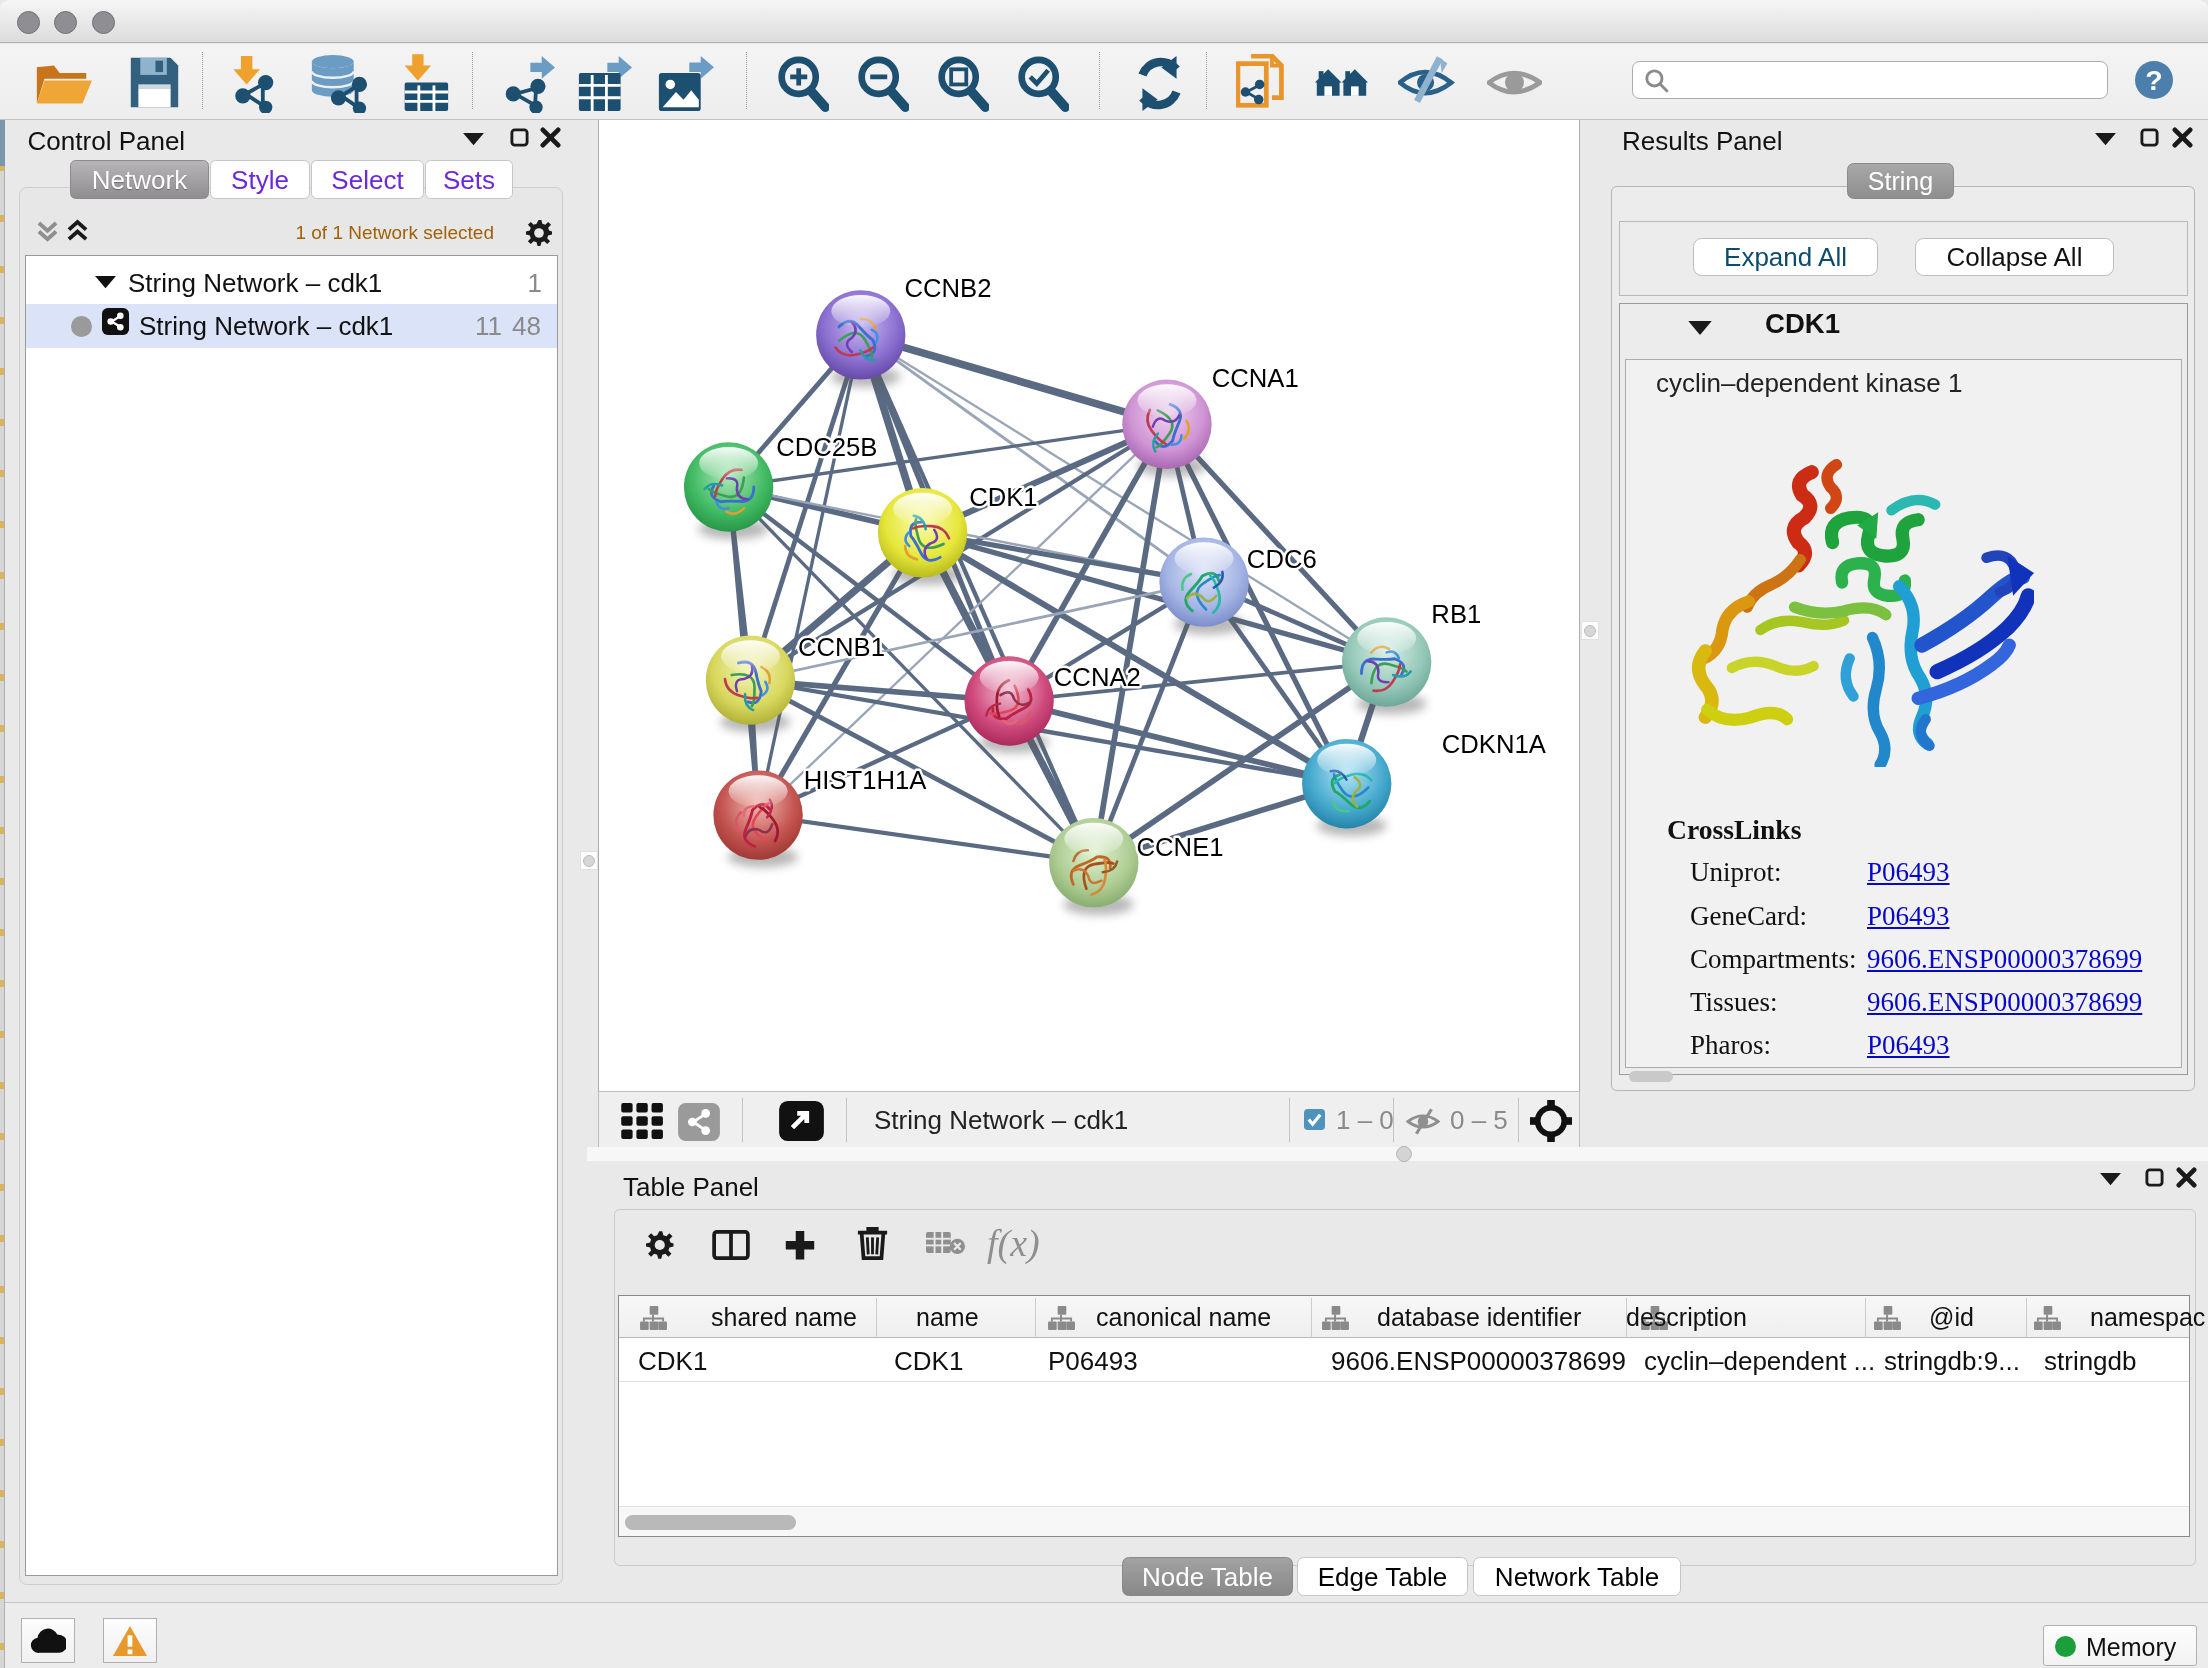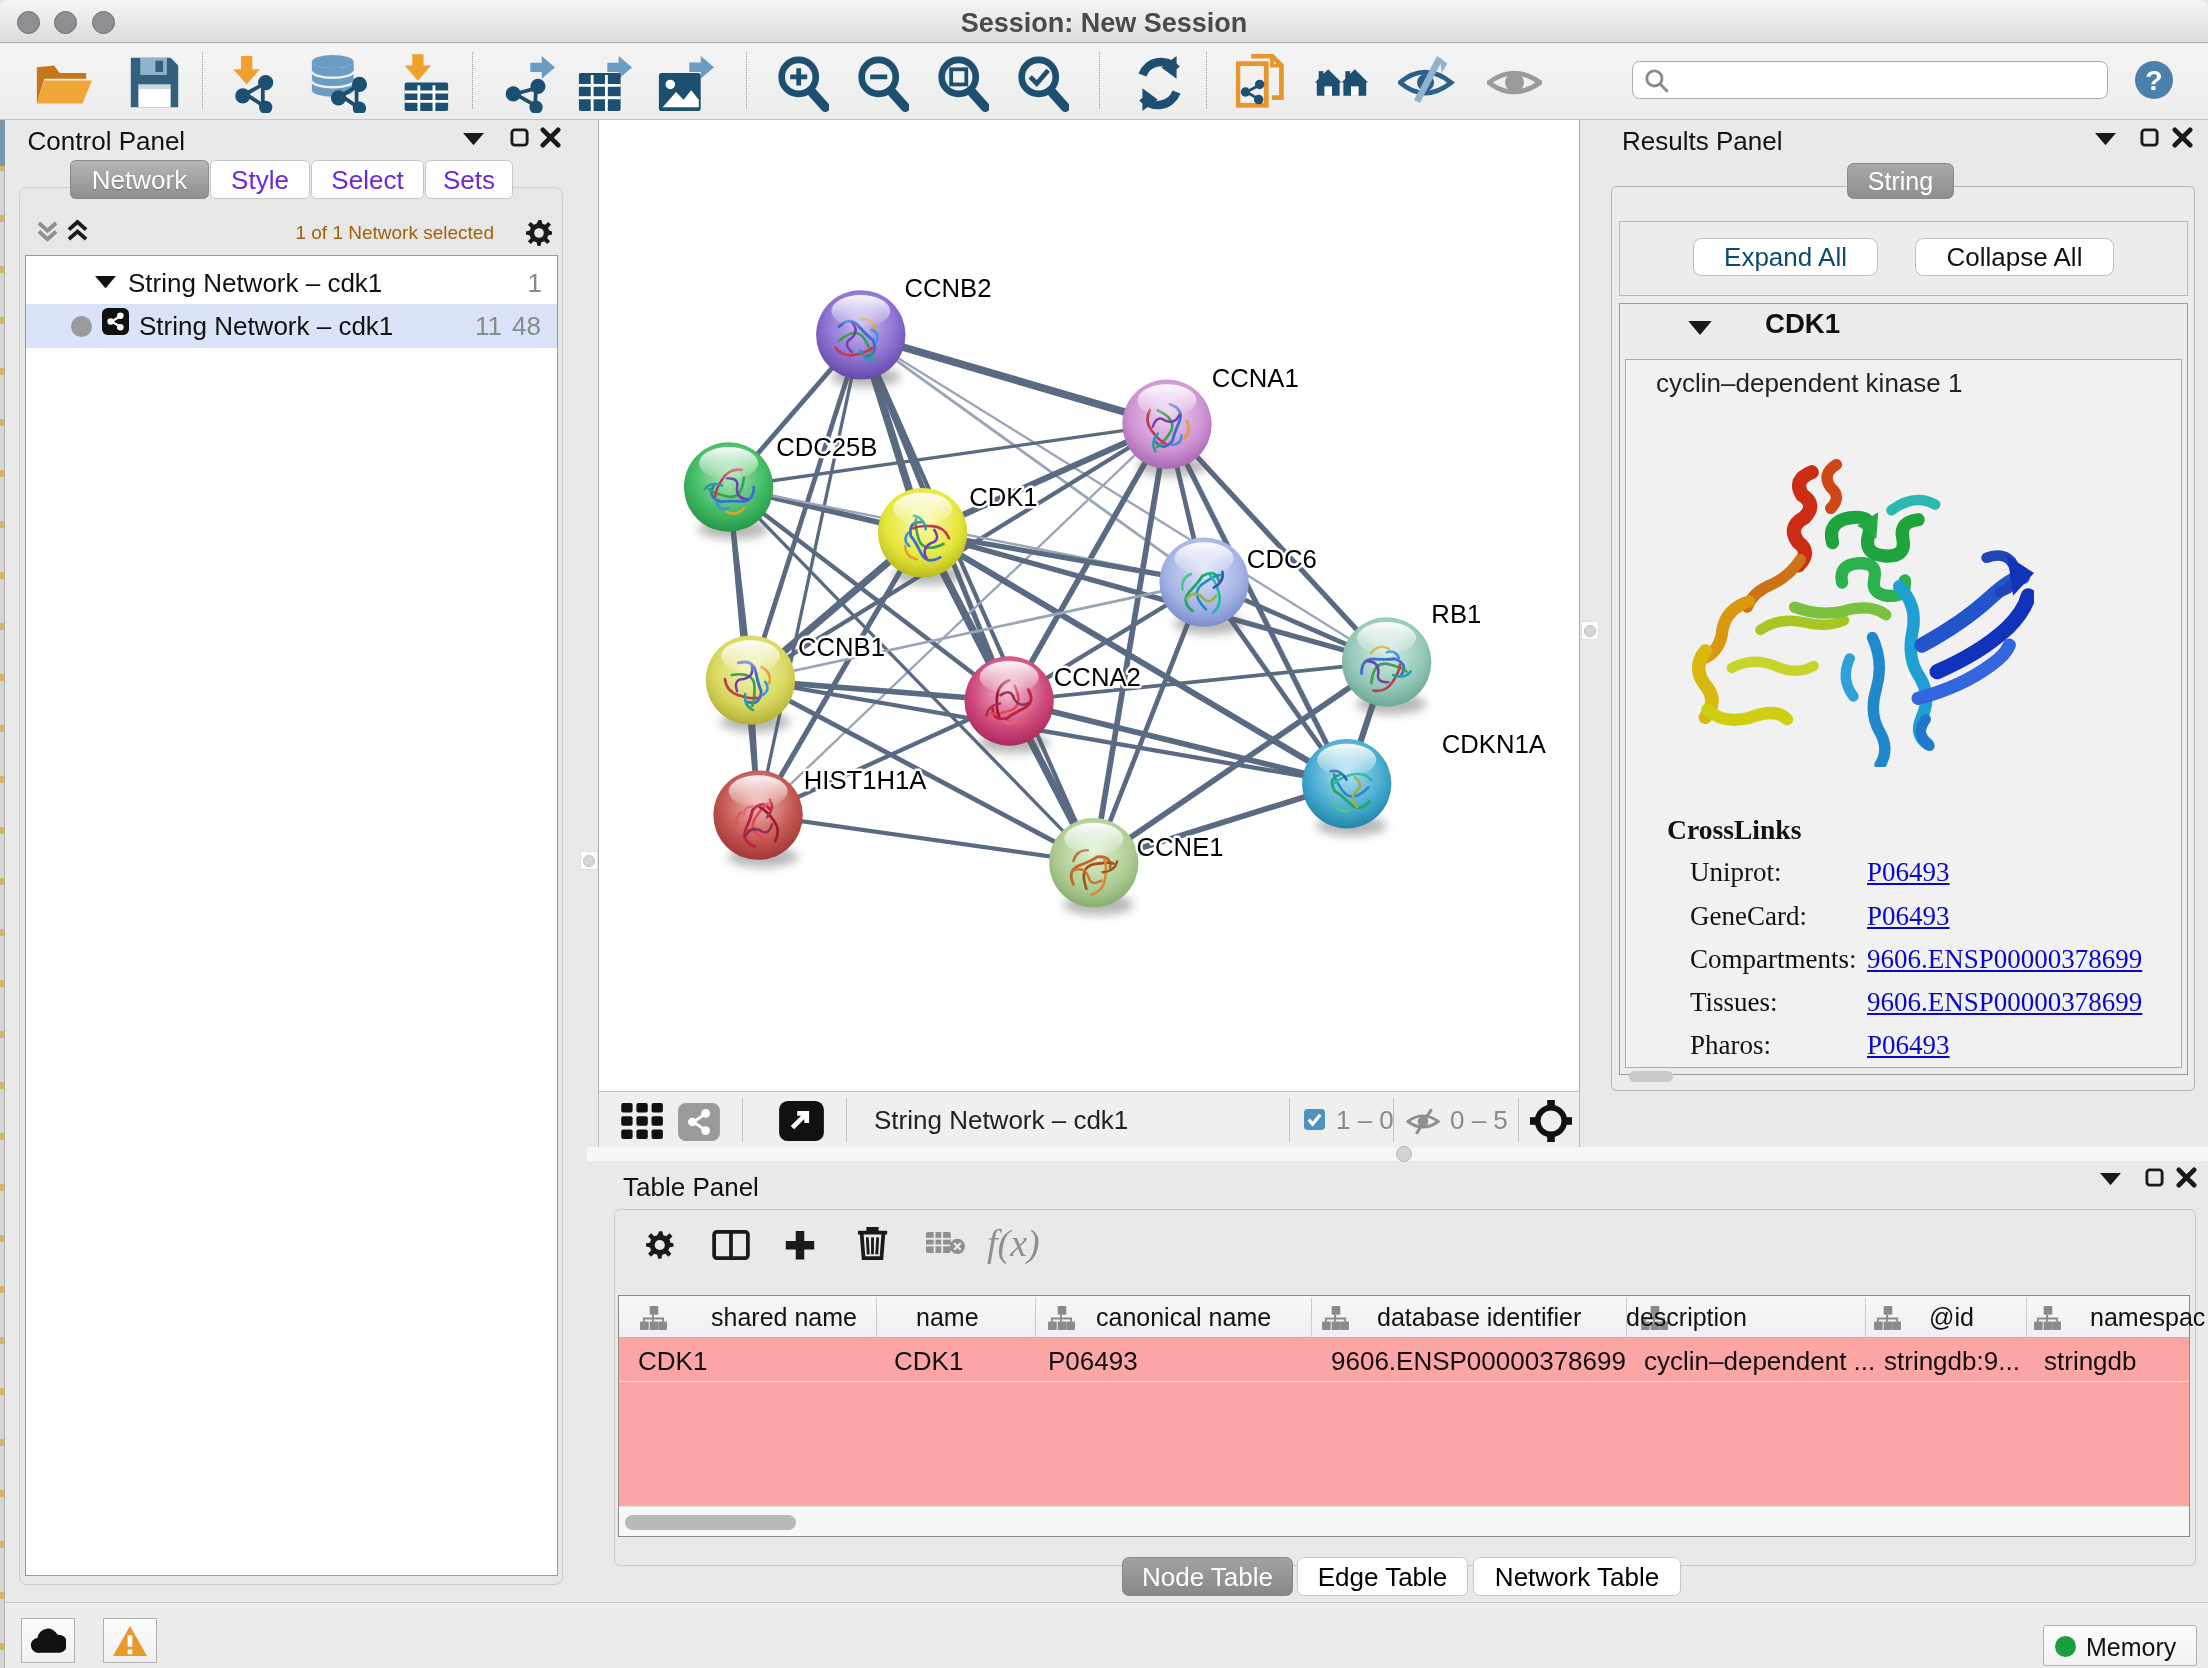--- a/index.html
+++ b/index.html
@@ -41,21 +41,20 @@
 text { font-family:"Liberation Sans", sans-serif; }
 .xrow { position:absolute; left:109px; width:495px; font-family:"Liberation Serif",serif; font-size:27px; color:#111; }
 .xv { position:absolute; left:177px; color:#0808c8; text-decoration:underline; }
 </style>
 </head>
 <body>
 <div class="abs" id="titlebar">
   <div class="light" style="left:17px;"></div>
   <div class="light" style="left:54px;"></div>
   <div class="light" style="left:92px;"></div>
-  <div id="title-text">Session: New Session</div>
 </div>
 <div class="abs" id="toolbar">
 
   <svg class="tbi" style="left:31px" width="63" height="57" viewBox="0 0 66 60">
     <path d="M6 14 L6 52 L14 26 L58 26 L58 20 L30 20 L24 12 Z" fill="#c8741a"></path>
     <path d="M14 28 L64 28 L54 52 L6 52 Z" fill="#f0a637"></path>
   </svg>
 
   <svg class="tbi" style="left:127px" width="55" height="57" viewBox="0 0 58 60">
     <path d="M4 4 L46 4 L54 12 L54 56 L4 56 Z" fill="#33607e"></path>
@@ -662,21 +661,21 @@
         <path d="M0 7 L26 7"></path>
         <path d="M0 14 L26 14"></path>
         <path d="M9 0 L9 22"></path>
         <path d="M17 0 L17 22"></path>
       </g>
       <circle cx="33" cy="15" r="8" fill="#8f8f8f"></circle>
       <path d="M29.5 11.5 L36.5 18.5 M36.5 11.5 L29.5 18.5" stroke="#e9e9e9" stroke-width="2.4"></path>
     </svg>
   <div style="position:absolute;left:400px;top:59px;font-size:38px;color:#8f8f8f;font-family:'Liberation Serif',serif;font-style:italic;"><i>f(x)</i></div>
 
-  <div style="position:absolute;left:31px;top:133px;width:1572px;height:242px;background:#fca5a5;border:1px solid #8a8a8a;">
+  <div style="position:absolute;left:31px;top:133px;width:1572px;height:242px;background:#ffffff;border:1px solid #8a8a8a;">
     <div style="position:absolute;left:0;top:0;width:1570px;height:42px;background:linear-gradient(#f7f7f7,#efefef);border-bottom:1px solid #b8b8b8;"></div>
     <svg class="hic" style="left:21px" width="27" height="25" viewBox="0 0 28 26">
         <g fill="#8a8a8a">
           <rect x="10" y="0" width="9" height="9" rx="1"></rect>
           <rect x="0" y="16" width="9" height="9" rx="1"></rect>
           <rect x="10" y="16" width="9" height="9" rx="1"></rect>
           <rect x="19" y="16" width="9" height="9" rx="1"></rect>
           <path d="M13.5 9 L13.5 13 M4 16 L4 13 L24 13 L24 16 M13.5 13 L13.5 16" stroke="#8a8a8a" stroke-width="2" fill="none"></path>
         </g>
       </svg>

